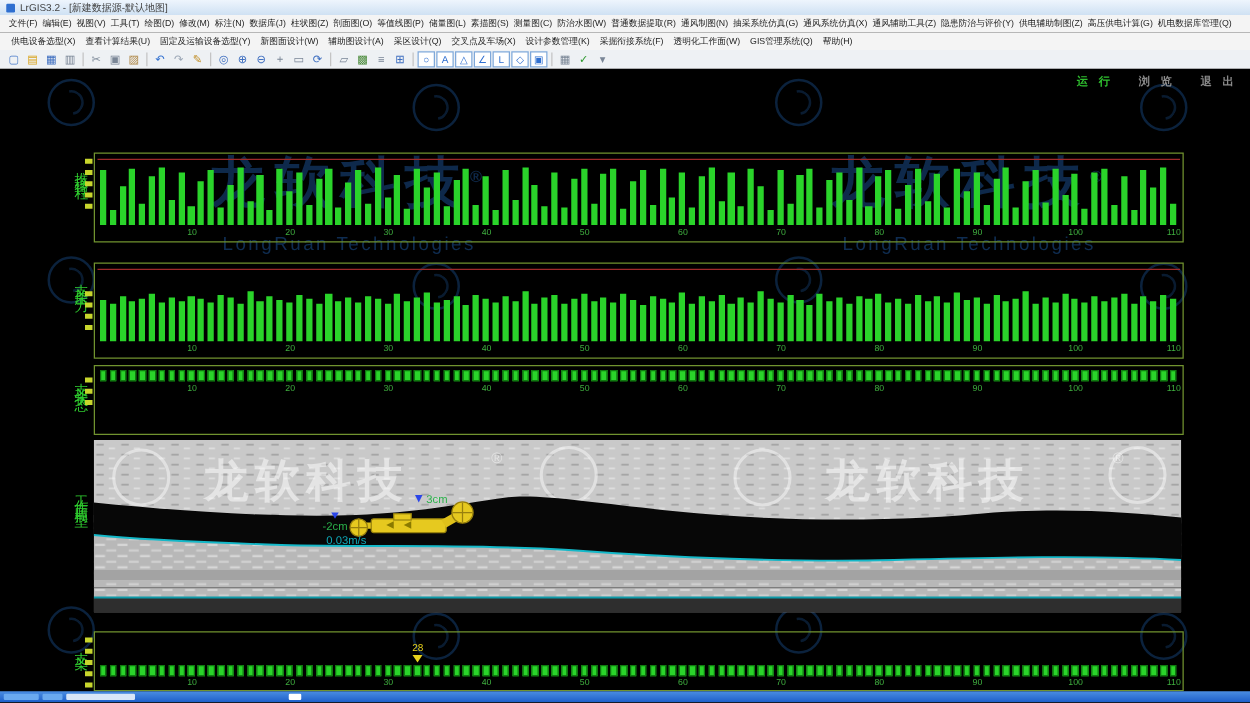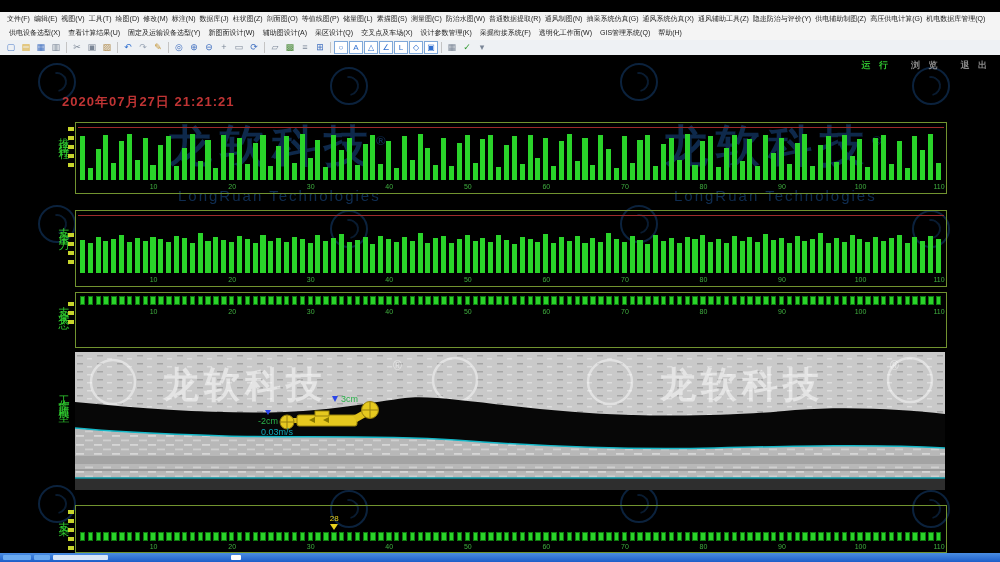--- a/index.html
+++ b/index.html
@@ -79,20 +79,24 @@
   
   .statusbar{position:absolute;top:553px;left:0;width:1000px;height:9px;
     background:linear-gradient(#4a8de2,#1d5ec9);display:flex;align-items:center;gap:3px;padding:0 3px;}
   .seg{height:5px;border-radius:1px;flex:0 0 auto;}
 </style>
 </head>
 <body>
 
 <div id="app">
 
+  <div class="titlebar">
+    <span class="appicon"></span>
+    <span>LrGIS3.2 - [新建数据源-默认地图]</span>
+  </div>
 
   <div class="menubar" id="menu1">
       <span class="mi">文件(F)</span>
       <span class="mi">编辑(E)</span>
       <span class="mi">视图(V)</span>
       <span class="mi">工具(T)</span>
       <span class="mi">绘图(D)</span>
       <span class="mi">修改(M)</span>
       <span class="mi">标注(N)</span>
       <span class="mi">数据库(J)</span>
@@ -185,21 +189,20 @@
     <div class="wm-circle" style="left:330px;top:435px;"></div>
     <div class="wm-circle" style="left:620px;top:430px;"></div>
     <div class="wm-circle" style="left:912px;top:435px;"></div>
 
     <div class="controls">
       <span class="ctl run">运 行</span>
       <span class="ctl">浏 览</span>
       <span class="ctl">退 出</span>
     </div>
 
-    <div class="datetime">2020年07月27日 21:21:21</div>
 
     <div class="vlabel" style="top:74px;">推移行程</div>
     <div class="vlabel" style="top:163px;">支架压力</div>
     <div class="vlabel" style="top:242px;">支架状态</div>
     <div class="vlabel" style="top:332px;">工作面模型</div>
     <div class="vlabel" style="top:457px;">支架</div>
 
     <div class="panel" id="p1">
       <div class="redline" style="background: rgb(158, 43, 43);"></div>
       <div class="bars" style="--bar: #2ad42a;">

